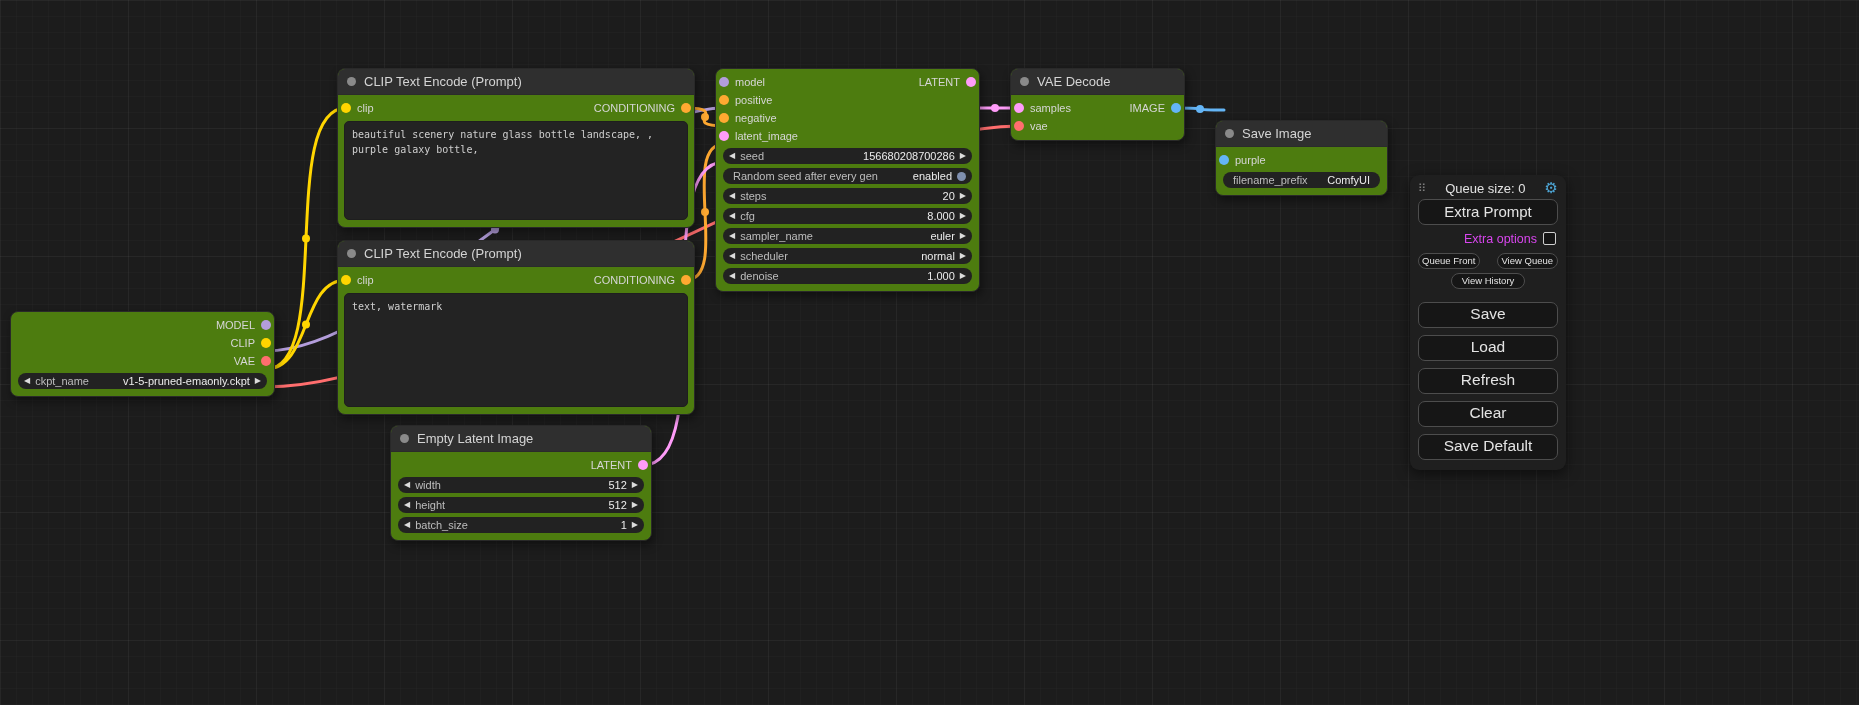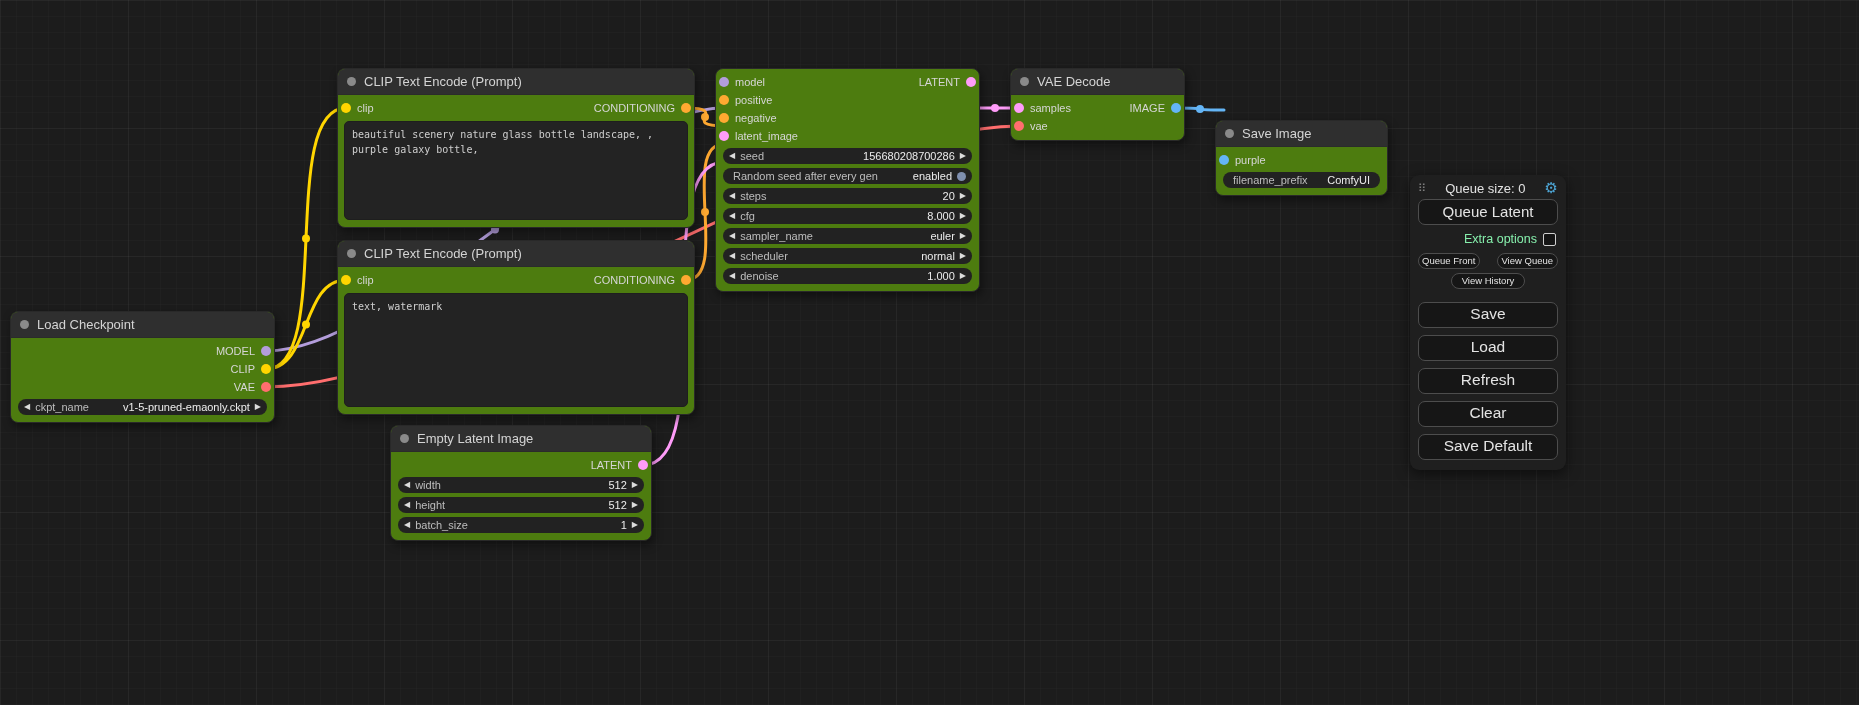--- a/index.html
+++ b/index.html
@@ -50,21 +50,21 @@
   }
   .qhead{display:flex;align-items:center;margin-bottom:3px;}
   .qgrip{color:#7d7d7d;font-size:11px;cursor:grab;font-family:"DejaVu Sans",sans-serif;}
   .qsize{flex:1;text-align:center;font-size:13px;color:#e2e2e2;}
   .qgear{font-size:15px;line-height:1;cursor:pointer;font-family:"DejaVu Sans",sans-serif;}
   .qbtn{
     display:block;width:100%;background:#161616;border:1px solid #4d4d4d;border-radius:7px;
     color:#e4e4e4;font-family:inherit;box-sizing:border-box;cursor:pointer;text-align:center;
   }
   .qprompt{font-size:15px;padding:3px 0 4px;margin:2px 0 7px;}
-  .extra{display:flex;align-items:center;justify-content:flex-end;gap:6px;font-size:12.5px;color:#86efac;padding:0 2px 7px;}
+  .extra{display:flex;justify-content:flex-end;gap:6px;font-size:12.5px;color:#d946ef;padding:0 2px 7px;}
   .qcheck{width:11px;height:11px;border:1px solid #cfcfcf;background:#151515;border-radius:2px;flex:none;cursor:pointer;}
   .qsmallrow{display:flex;gap:17px;margin-bottom:4px;}
   .qsmall{font-size:9.5px;padding:1px 0 2px;border-radius:9px;flex:1;white-space:nowrap;}
   .qhist{display:block;width:74px;margin:0 auto;font-size:9.5px;padding:1px 0 2px;border-radius:9px;}
   .qbig{font-size:15.5px;padding:2px 0 4px;margin-top:7px;}
   .qbig.first{margin-top:13px;}
 </style>
 </head>
 <body>
 
@@ -83,24 +83,20 @@
     <circle cx="705" cy="211.99996948242188" r="4" fill="#ffa931"></circle>
     <path d="M 643 465 C 721.4099802321108 465 645.5900197678892 162 724 162" stroke="#ff9cf9" stroke-width="3" fill="none" stroke-linecap="round"></path>
     <circle cx="683.5" cy="313.5" r="4" fill="#ff9cf9"></circle>
     <path d="M 971 108 C 1016 108 974 108 1019 108" stroke="#ff9cf9" stroke-width="3" fill="none" stroke-linecap="round"></path>
     <circle cx="995" cy="108" r="4" fill="#ff9cf9"></circle>
     <path d="M 1176 108 C 1221 108 1179 110 1224 110" stroke="#64b5f6" stroke-width="3" fill="none" stroke-linecap="round"></path>
     <circle cx="1200" cy="109" r="4" fill="#64b5f6"></circle>
   </svg>
 
 <div class="node" style="left:10px;top:311px;width:265px;">
-  <div class="title">
-    <span class="tdot"></span>
-    <span>Load Checkpoint</span>
-  </div>
   <div class="slots">
     <div class="srow">
       <span class="sout">
         <span>MODEL</span>
         <span class="dot" style="background: rgb(179, 157, 219);"></span>
       </span>
     </div>
     <div class="srow">
       <span class="sout">
         <span>CLIP</span>
@@ -312,21 +308,21 @@
     <span class="wvalue" style="margin-right:4px;">ComfyUI</span>
   </div>
 </div>
 
 <div class="qpanel">
   <div class="qhead">
     <span class="qgrip">⠿</span>
     <span class="qsize">Queue size: 0</span>
     <span class="qgear" id="gear" style="color: rgb(77, 166, 214);">⚙</span>
   </div>
-  <button class="qbtn qprompt">Queue Latent</button>
+  <button class="qbtn qprompt">Extra Prompt</button>
   <div class="extra">
     <span>Extra options</span>
     <span class="qcheck"></span>
   </div>
   <div class="qsmallrow">
     <button class="qbtn qsmall">Queue Front</button>
     <button class="qbtn qsmall">View Queue</button>
   </div>
   <button class="qbtn qhist">View History</button>
   <button class="qbtn qbig first">Save</button>

